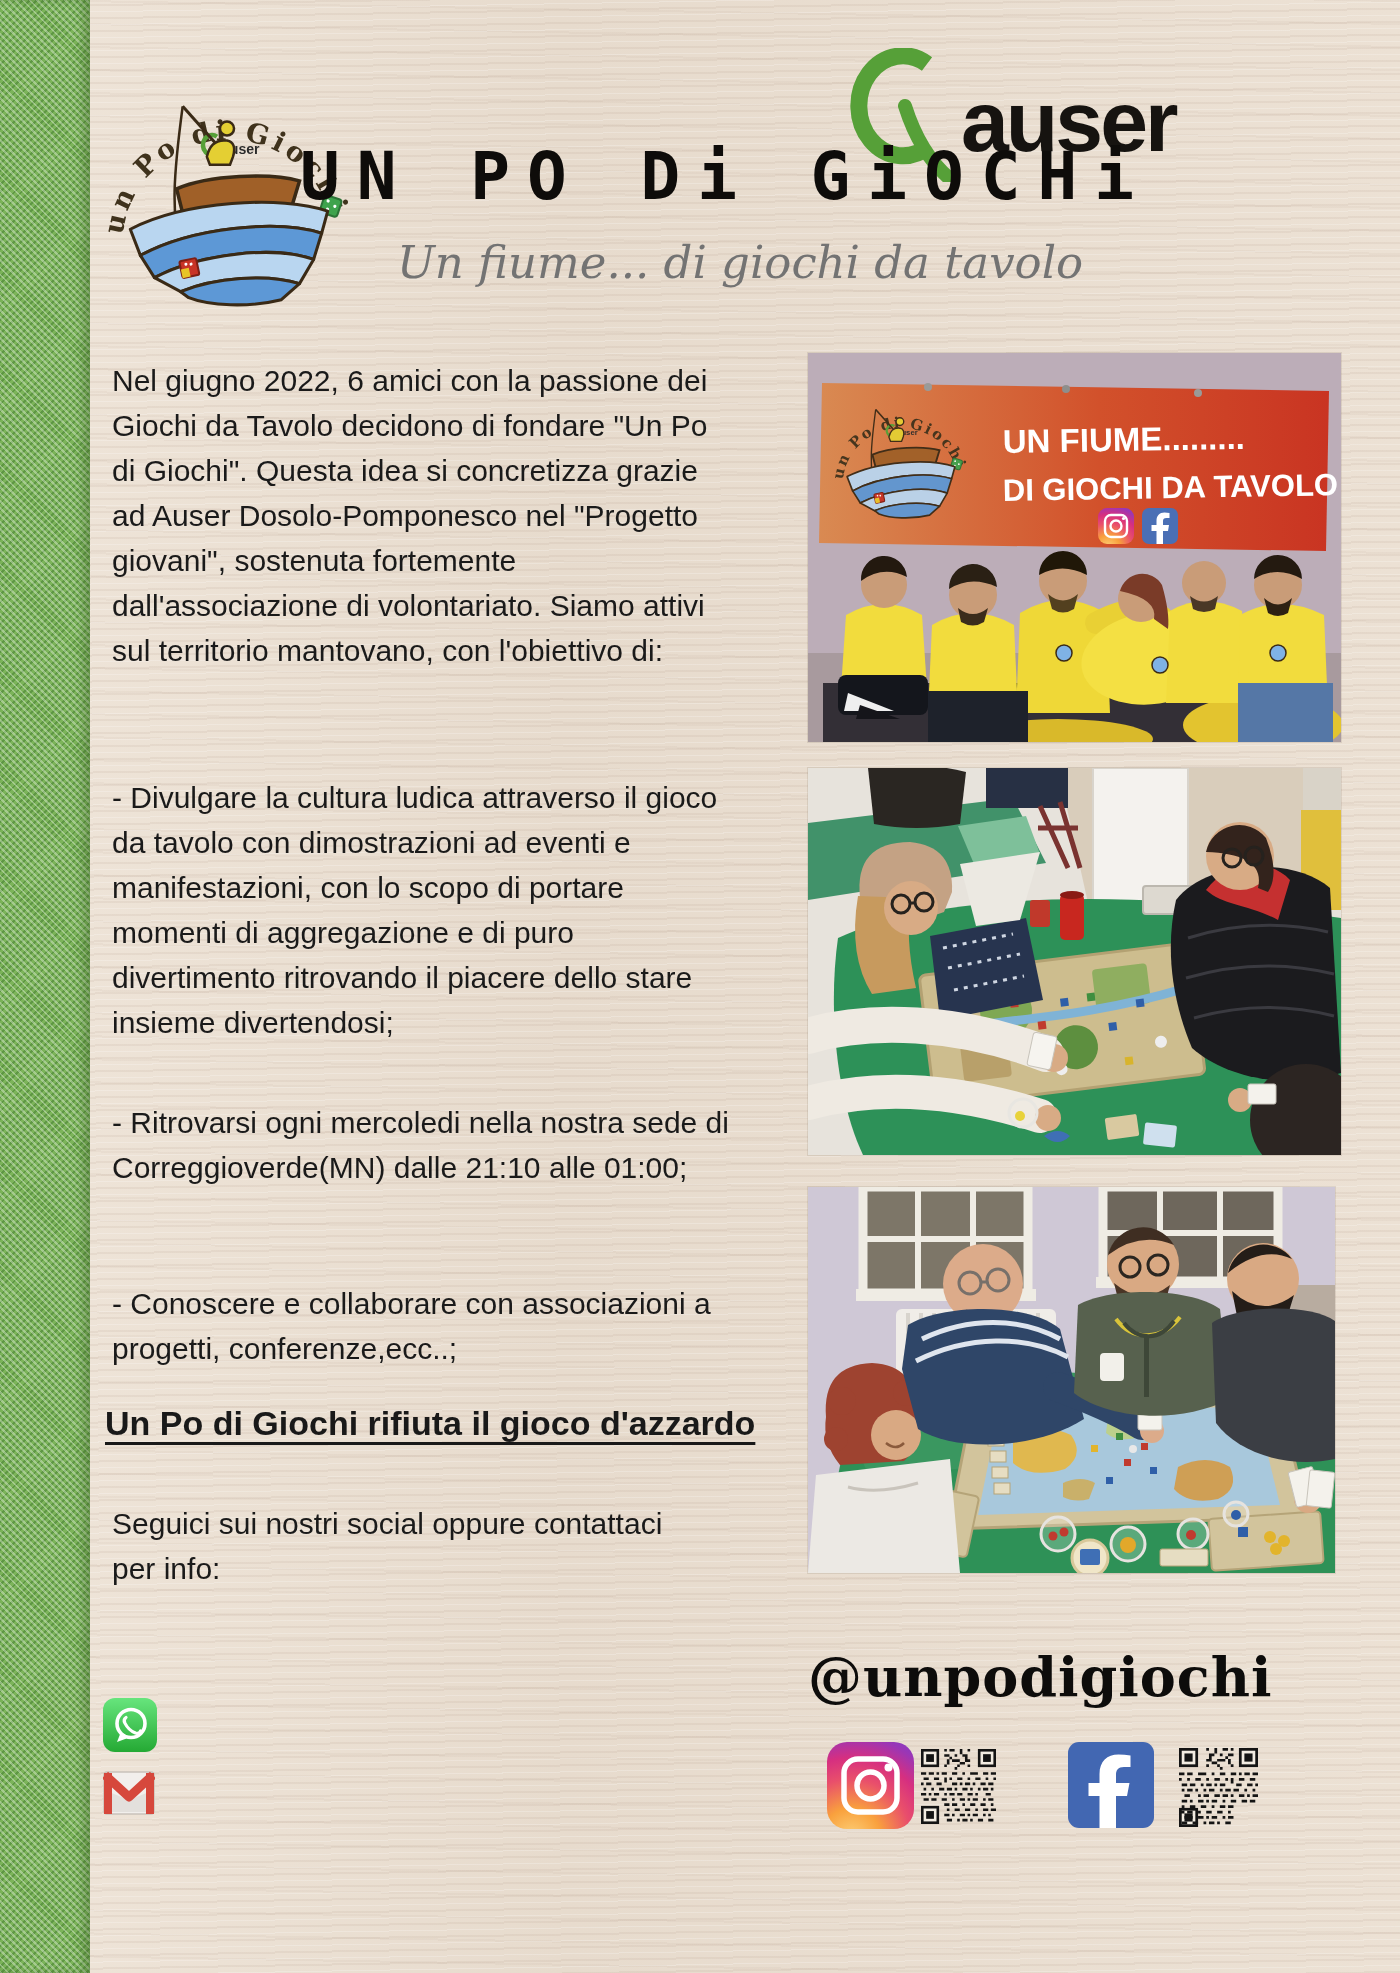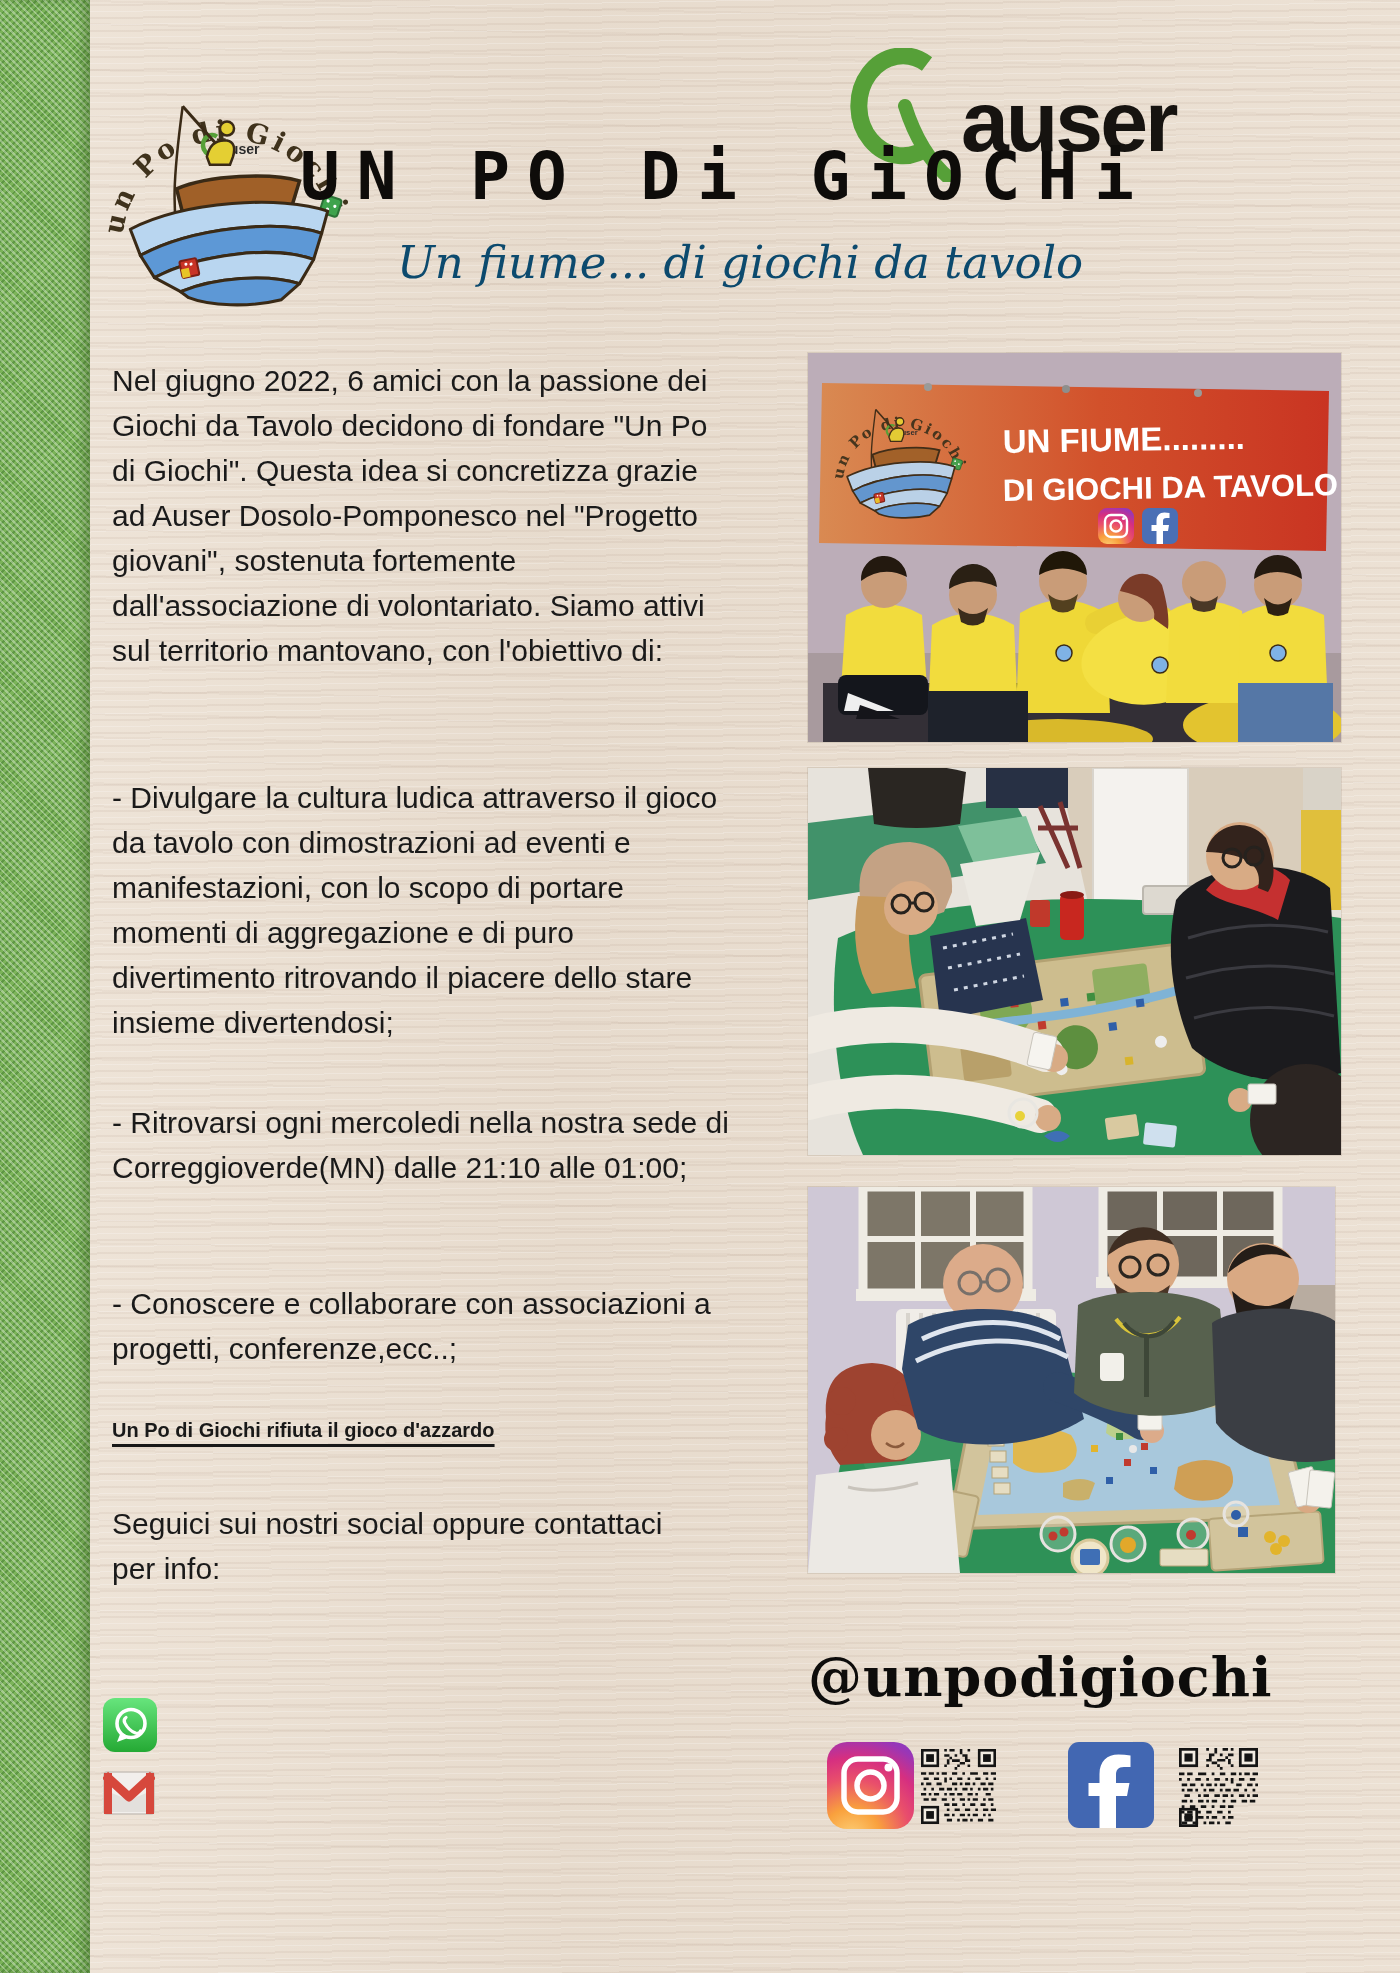--- a/index.html
+++ b/index.html
@@ -24,26 +24,26 @@
   .logo-svg{left:88px;top:76px;width:282px;height:242px;}
   .auser-swoosh{left:843px;top:48px;width:118px;height:134px;}
   .auser-word{left:961px;top:78px;font-size:86px;line-height:1;font-weight:bold;letter-spacing:-3px;color:#161310;}
   .title{
     left:300px;top:144px;width:920px;margin:0;
     font-family:"DejaVu Sans Mono",monospace;font-weight:bold;
     font-size:66px;line-height:1;letter-spacing:17px;color:#0e0c0a;white-space:nowrap;
   }
   .subtitle{
     left:290px;top:236px;width:900px;text-align:center;
-    font-family:"DejaVu Serif",serif;font-style:italic;font-size:45px;color:#0c4a6e;
+    font-family:"DejaVu Serif",serif;font-style:italic;font-size:45px;color:#737373;
   }
   .p{left:104px;width:620px;margin:8px;font-size:30px;line-height:45px;color:#1a1a1a;}
   .p1{top:350px;} .p2{top:767px;} .p3{top:1092px;} .p4{top:1273px;}
   .highlight{
-    left:104px;top:1400px;width:660px;margin:8px;font-size:20px;line-height:45px;
+    left:104px;top:1400px;width:660px;margin:1px;font-size:34px;line-height:45px;
     font-weight:bold;text-decoration:underline;text-decoration-thickness:3px;text-underline-offset:7px;
   }
   .follow{top:1493px;width:560px;}
   .contact-row{left:103px;display:flex;align-items:center;gap:28px;}
   .contact-row.wa{top:1698px;}
   .contact-row.mail{top:1770px;}
   .contact-text{font-size:31px;font-weight:bold;color:#121212;white-space:nowrap;}
   .photo{display:block;background:#d8cfc4;box-shadow:0 0 0 1px rgba(90,70,55,.12);}
   .photo1{left:808px;top:353px;width:533px;height:389px;}
   .photo2{left:808px;top:768px;width:533px;height:387px;}

